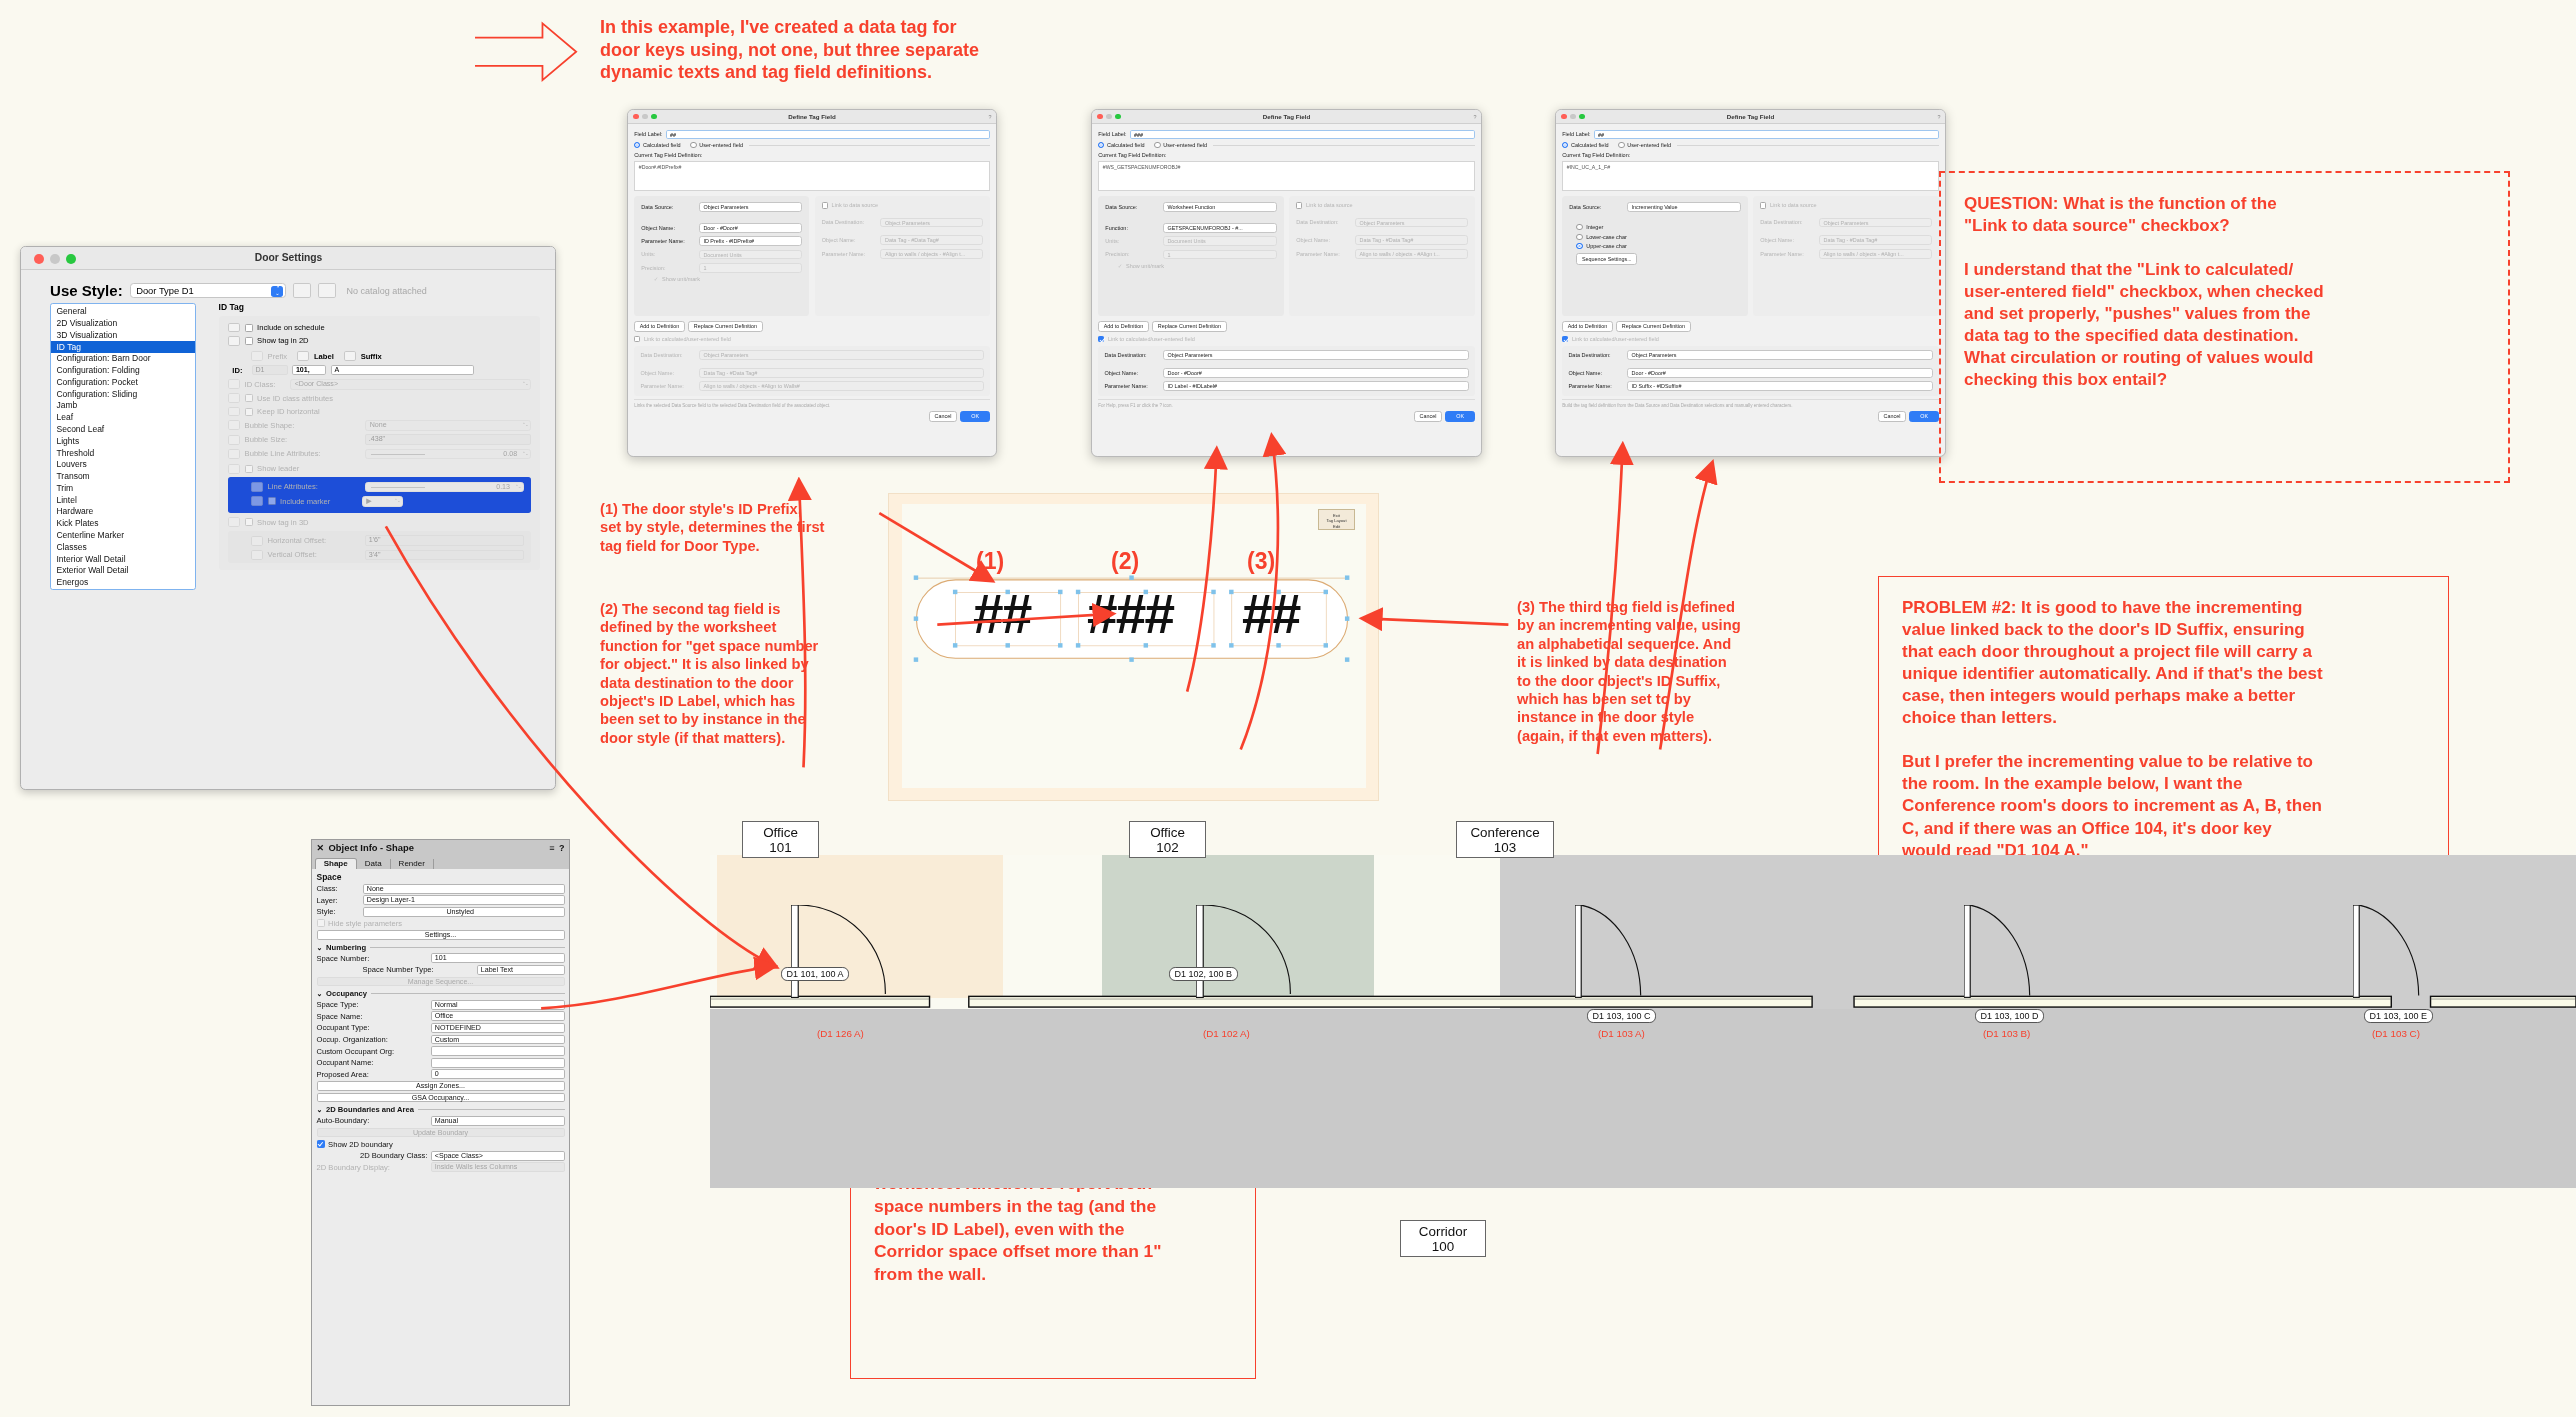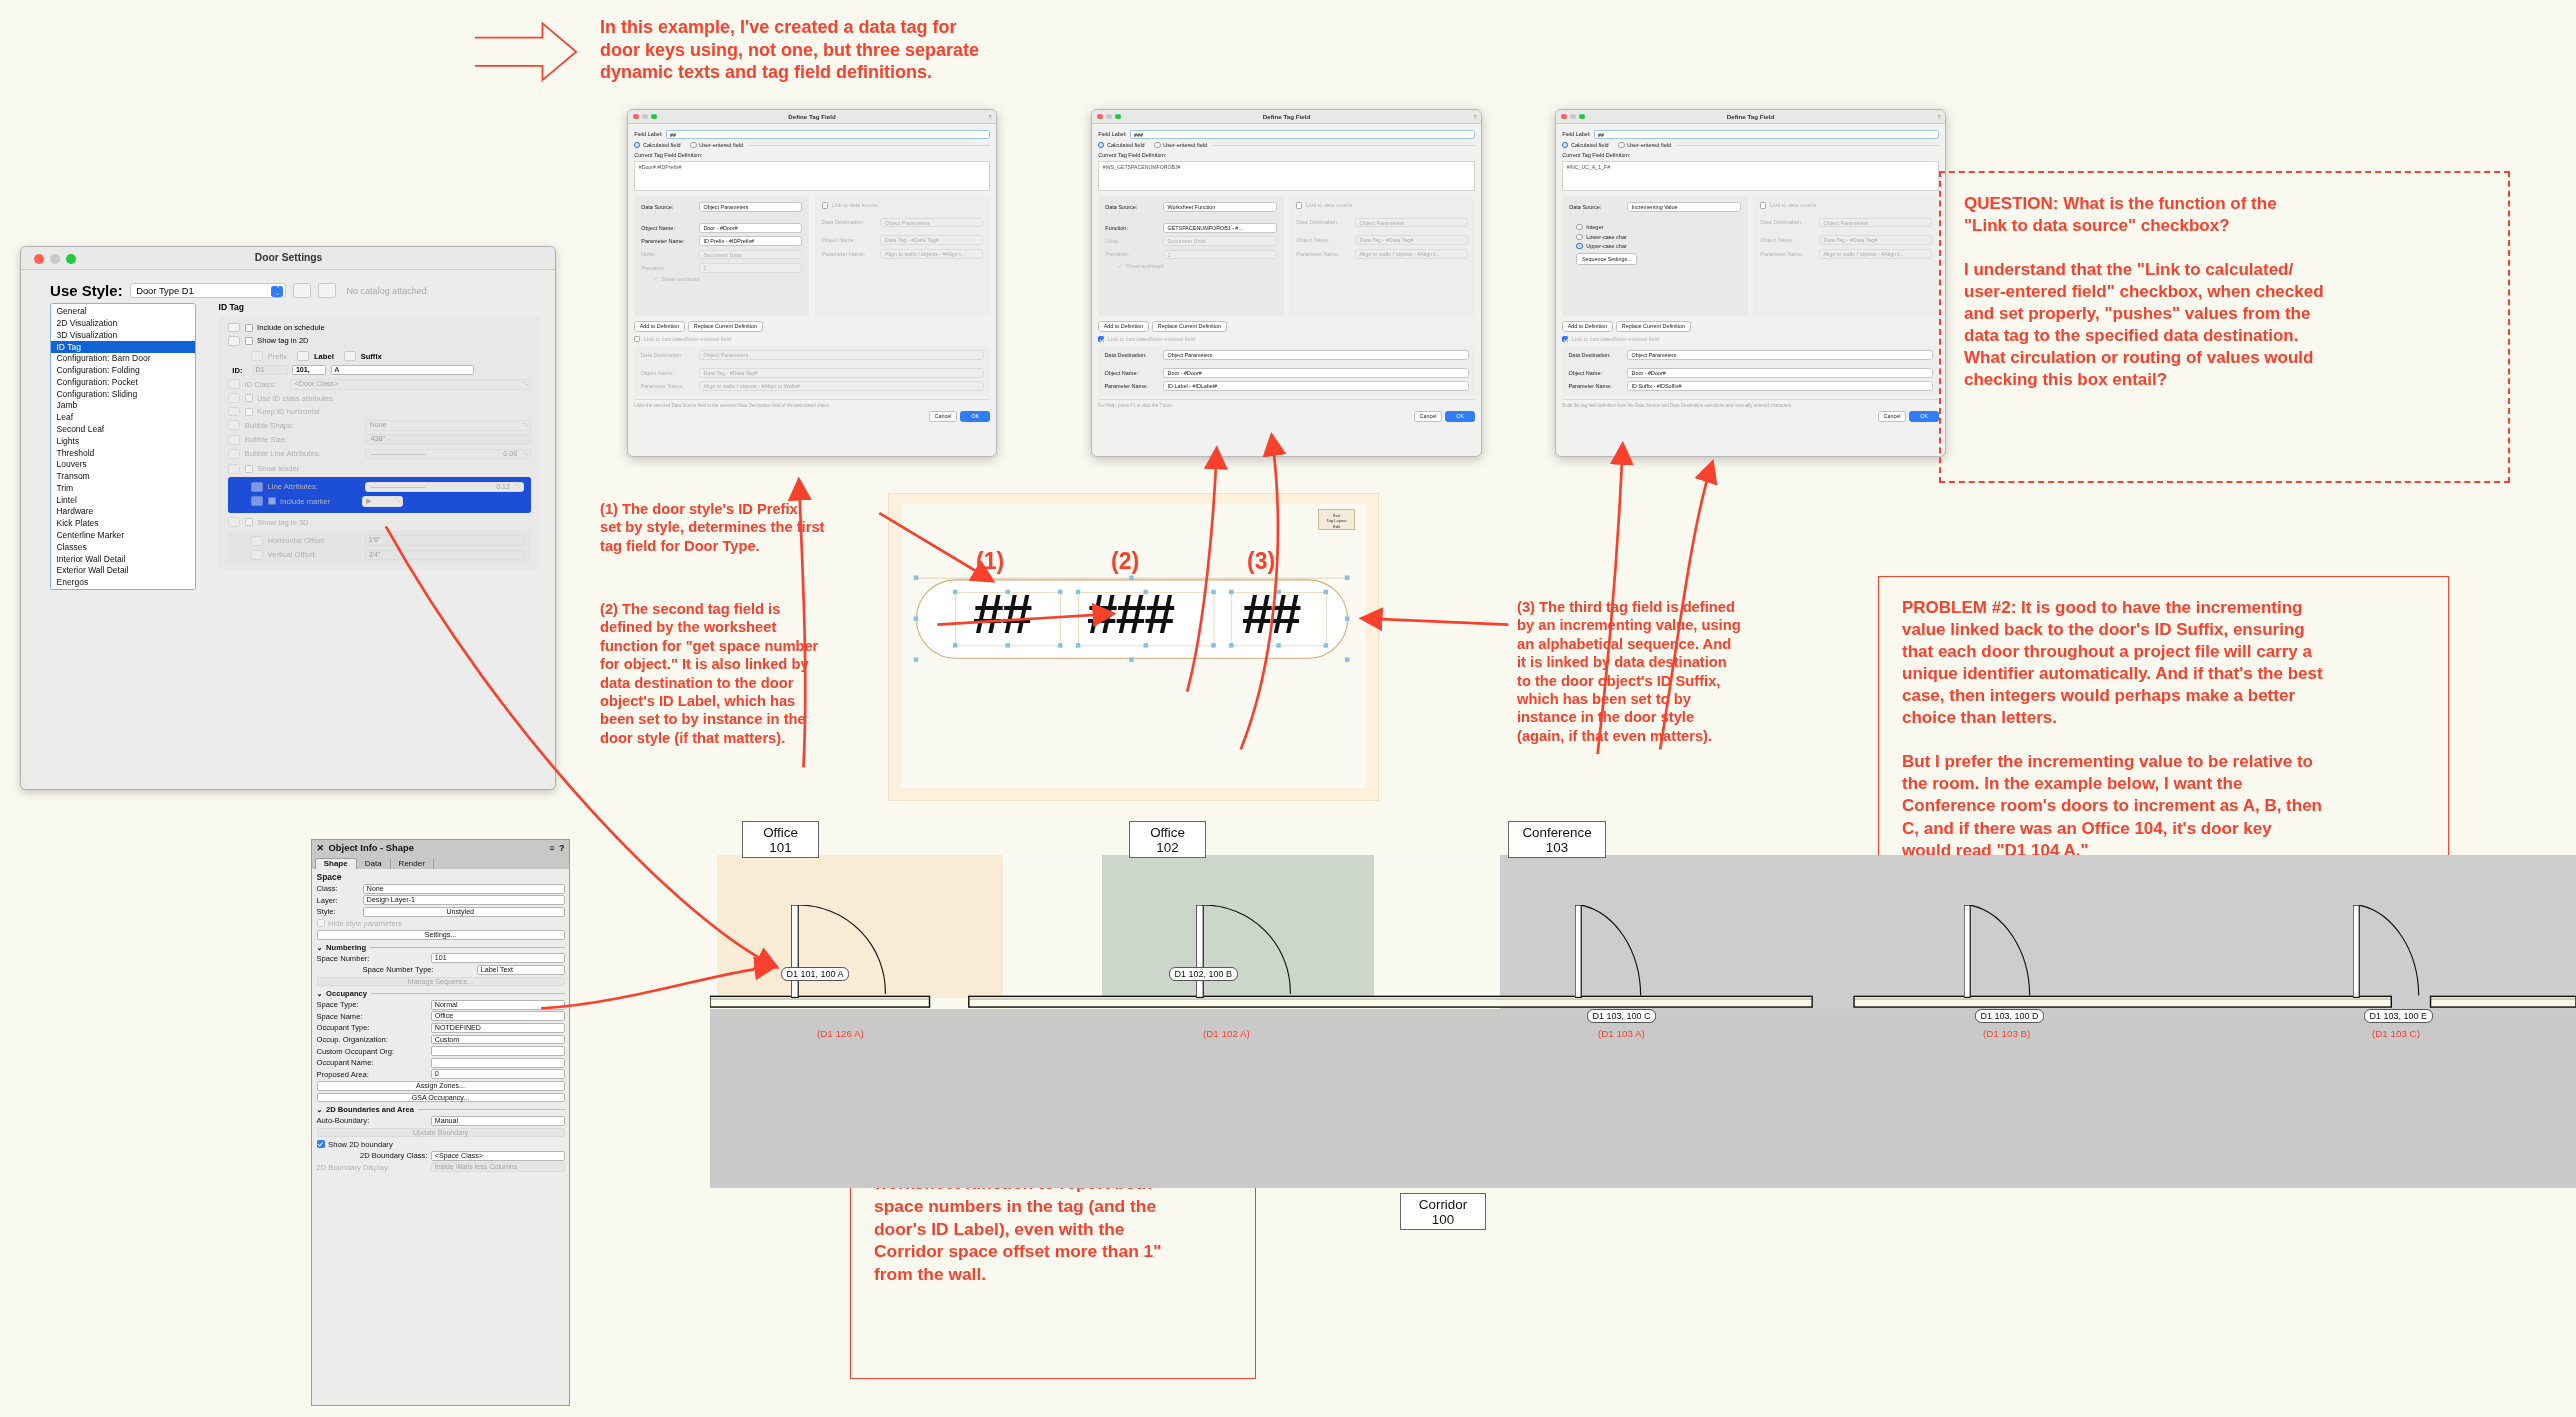--- a/index.html
+++ b/index.html
@@ -736,25 +736,25 @@
 </svg>
 
 <div class="abs room-label" style="left:742px;top:821px;width:77px;">
   <div>Office</div>
   <div>101</div>
 </div>
 <div class="abs room-label" style="left:1129px;top:821px;width:77px;">
   <div>Office</div>
   <div>102</div>
 </div>
-<div class="abs room-label" style="left:1508px;top:821px;width:98px;">
+<div class="abs room-label" style="left:1456px;top:821px;width:98px;">
   <div>Conference</div>
   <div>103</div>
 </div>
-<div class="abs room-label" style="left:1400px;top:1193px;width:86px;">
+<div class="abs room-label" style="left:1400px;top:1220px;width:86px;">
   <div>Corridor</div>
   <div>100</div>
 </div>
 
 <div class="abs door-tag" style="left:781px;top:967px;">D1 101, 100 A</div>
 <div class="abs door-tag" style="left:1169px;top:967px;">D1 102, 100 B</div>
 <div class="abs door-tag" style="left:1587px;top:1009px;">D1 103, 100 C</div>
 <div class="abs door-tag" style="left:1975px;top:1009px;">D1 103, 100 D</div>
 <div class="abs door-tag" style="left:2364px;top:1009px;">D1 103, 100 E</div>
 

